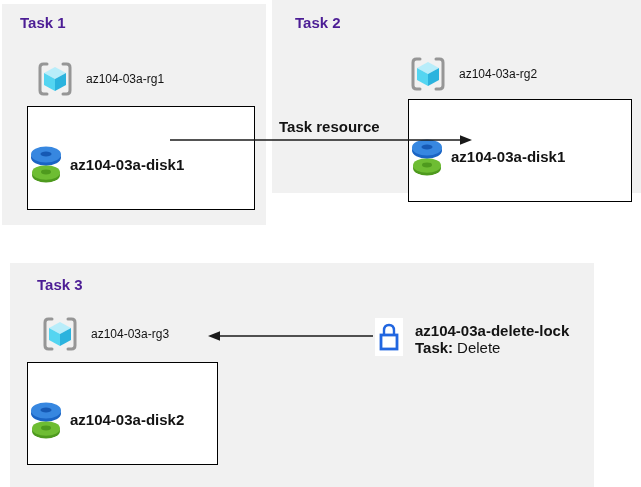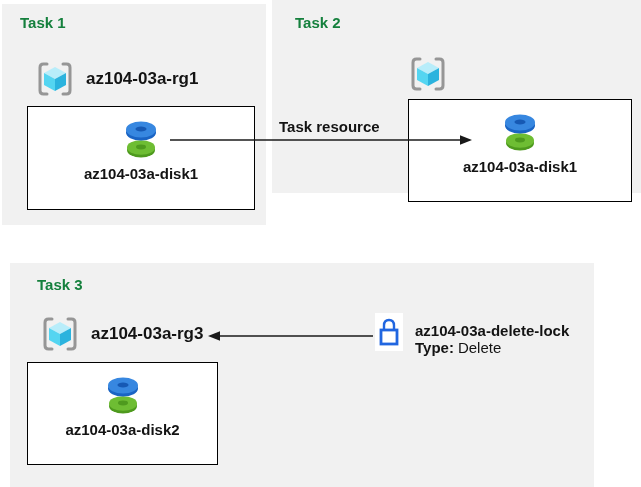--- a/index.html
+++ b/index.html
@@ -1,26 +1,26 @@
 <!DOCTYPE html>
 <html><head>
 <meta charset="utf-8">
 <style>
   html,body{margin:0;padding:0;background:#fff;}
   .canvas{
     position:relative;width:641px;height:487px;background:#ffffff;
     font-family:"Liberation Sans",sans-serif;overflow:hidden;color:#131313;
   }
   .panel{position:absolute;background:#f1f1f1;}
-  .task-title{position:absolute;margin:0;font-size:15px;font-weight:bold;color:#15803d;}
+  .task-title{position:absolute;margin:0;font-size:15px;font-weight:bold;color:#4c1d95;}
   .rg-row{position:absolute;display:flex;align-items:center;gap:10px;}
-  .rg-label{font-size:17px;font-weight:bold;white-space:nowrap;}
+  .rg-label{font-size:12px;font-weight:normal;white-space:nowrap;}
   .resource-box{
     position:absolute;background:#ffffff;border:1.5px solid #000;box-sizing:border-box;
-    display:flex;flex-direction:column;align-items:center;padding-top:12px;gap:6px;
+    display:flex;align-items:center;padding-top:12px;gap:6px;
   }
   .disk-label{font-size:15px;font-weight:bold;white-space:nowrap;}
   .move-label{position:absolute;font-size:15px;font-weight:bold;white-space:nowrap;}
   .arrow-svg{position:absolute;overflow:visible;}
   .lock-row{position:absolute;display:flex;align-items:flex-start;gap:12px;}
   .lock-bg{display:inline-flex;align-items:center;justify-content:center;
     background:#ffffff;width:28px;height:38px;}
   .lock-text{margin-top:9px;line-height:17px;font-size:15px;}
   .lock-name{font-weight:bold;white-space:nowrap;}
   .lock-type-value{margin-left:4px;font-weight:normal;}
@@ -68,20 +68,21 @@
     <div class="rg-row" style="left:135px;top:53px;">
       <span class="icon">
         <svg width="42" height="42" viewBox="0 0 42 42">
           <path d="M13 6 H9.5 Q6 6 6 9.5 V32.5 Q6 36 9.5 36 H13" fill="none" stroke="#969696" stroke-width="3" stroke-linecap="round"></path>
           <path d="M29 6 H32.5 Q36 6 36 9.5 V32.5 Q36 36 32.5 36 H29" fill="none" stroke="#969696" stroke-width="3" stroke-linecap="round"></path>
           <polygon points="21,9 32,15 21,21 10,15" fill="#b8edfa"></polygon>
           <polygon points="10,15 21,21 21,33 10,27" fill="#54d5f1"></polygon>
           <polygon points="32,15 21,21 21,33 32,27" fill="#2bb3de"></polygon>
         </svg>
       </span>
+      <span class="rg-label">az104-03a-rg2</span>
     </div>
 
     <div class="resource-box" style="left:136px;top:99px;width:224px;height:103px;">
       <span class="icon">
         <svg width="36" height="40" viewBox="0 0 36 40">
           <ellipse cx="18" cy="31" rx="14" ry="7.5" fill="#4e9a1e"></ellipse>
           <ellipse cx="18" cy="28.5" rx="14" ry="7.3" fill="#6ebd33"></ellipse>
           <ellipse cx="18" cy="28" rx="5" ry="2.4" fill="#4e9a1e"></ellipse>
           <ellipse cx="18" cy="13.5" rx="15" ry="8" fill="#1a64c4"></ellipse>
           <ellipse cx="18" cy="10.5" rx="15" ry="8" fill="#3787e0"></ellipse>
@@ -115,30 +116,30 @@
           <ellipse cx="18" cy="28.5" rx="14" ry="7.3" fill="#6ebd33"></ellipse>
           <ellipse cx="18" cy="28" rx="5" ry="2.4" fill="#4e9a1e"></ellipse>
           <ellipse cx="18" cy="13.5" rx="15" ry="8" fill="#1a64c4"></ellipse>
           <ellipse cx="18" cy="10.5" rx="15" ry="8" fill="#3787e0"></ellipse>
           <ellipse cx="18" cy="10" rx="5.5" ry="2.6" fill="#1659b4"></ellipse>
         </svg>
       </span>
       <span class="disk-label">az104-03a-disk2</span>
     </div>
 
-    <div class="lock-row" style="left:365px;top:50px;">
+    <div class="lock-row" style="left:365px;top:50px;align-items:flex-end;">
       <span class="lock-bg">
         <svg width="24" height="32" viewBox="0 0 24 32">
           <path d="M7 14 V9.5 Q7 4 12 4 Q17 4 17 9.5 V14" fill="none" stroke="#2166e0" stroke-width="2.4"></path>
           <rect x="4" y="14" width="16" height="14" fill="#ffffff" stroke="#2166e0" stroke-width="2.8"></rect>
         </svg>
       </span>
       <div class="lock-text">
         <div class="lock-name">az104-03a-delete-lock</div>
-        <div class="lock-type"><span class="lock-name">Type:</span><span class="lock-type-value">Delete</span></div>
+        <div class="lock-type"><span class="lock-name">Task:</span><span class="lock-type-value">Delete</span></div>
       </div>
     </div>
   </section>
 
   <div class="move-label" style="left:279px;top:118px;">Task resource</div>
 
   <svg class="arrow-svg" style="left:168px;top:132px;" width="310" height="16">
     <line x1="2" y1="8" x2="293" y2="8" stroke="#1a1a1a" stroke-width="1.7"></line>
     <polygon points="292,3.2 292,12.8 304,8" fill="#1a1a1a"></polygon>
   </svg>

